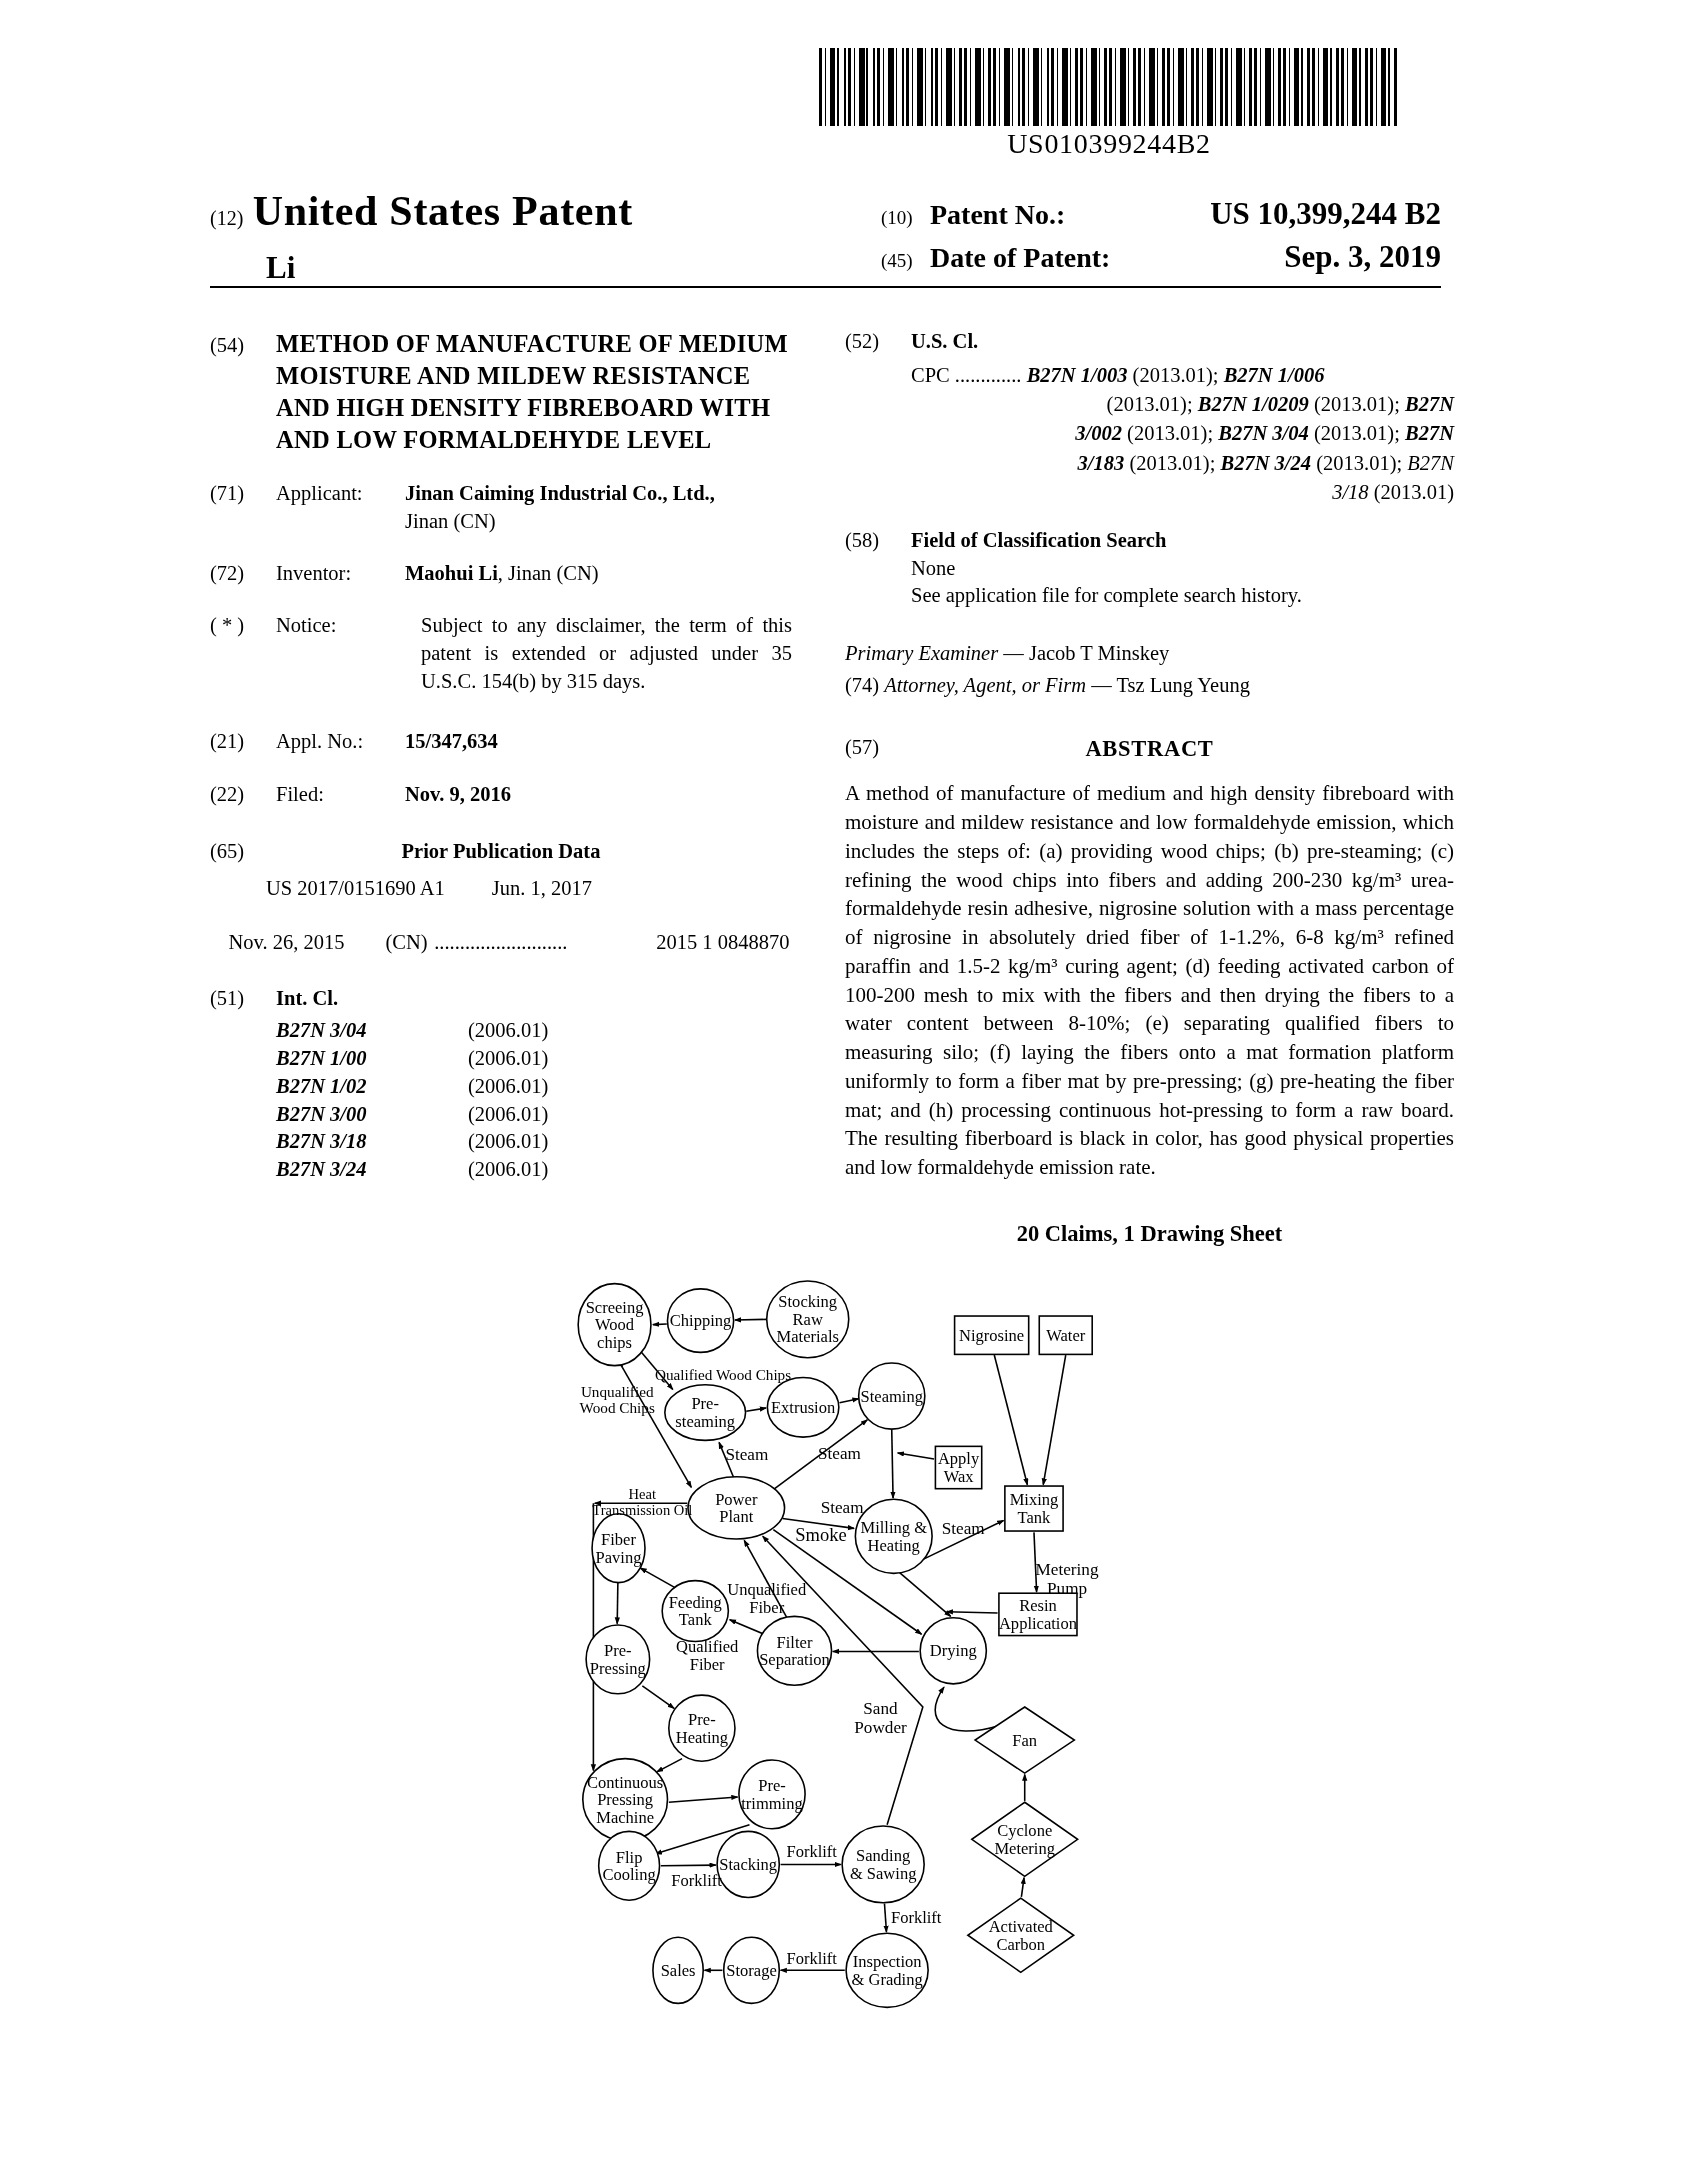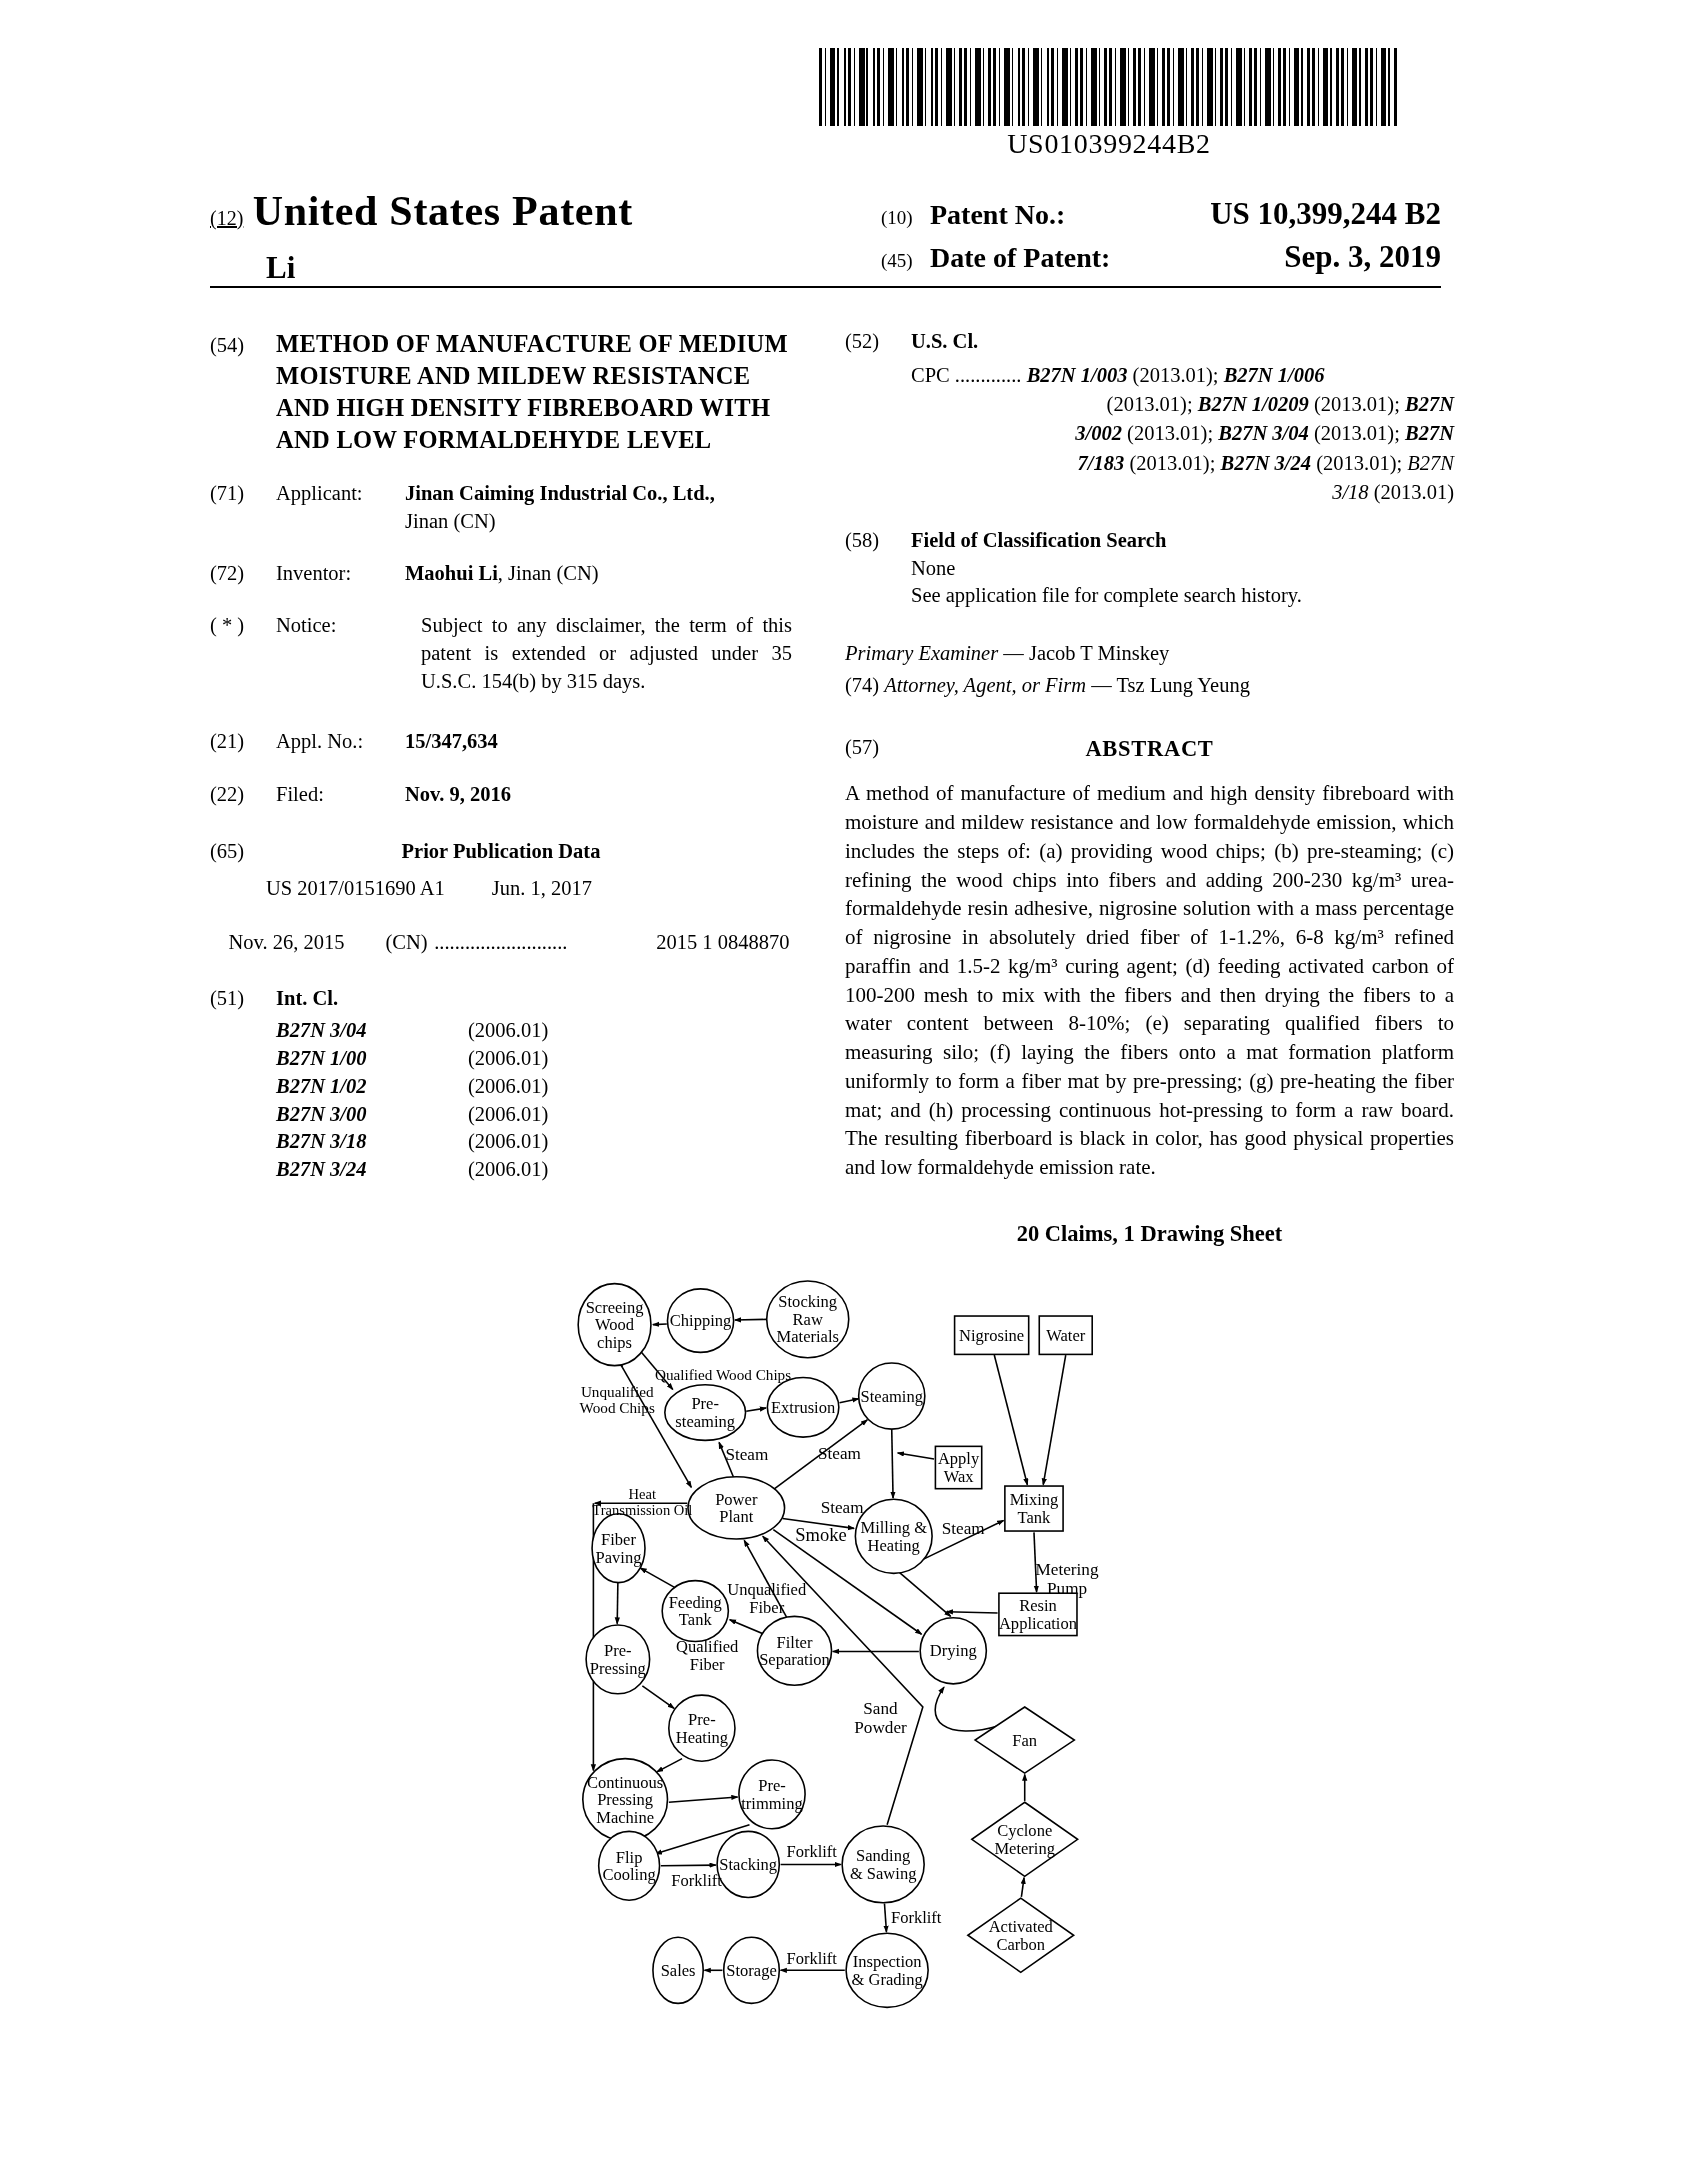--- a/index.html
+++ b/index.html
@@ -9,21 +9,21 @@
   
   .barcode{position:absolute;left:819px;top:48px;width:580px;height:78px;
     background:repeating-linear-gradient(90deg,#000 0 3.3px,#fff 3.3px 6px,#000 6px 7.3px,
       #fff 7.3px 11.2px,#000 11.2px 16.5px,#fff 16.5px 18.5px,#000 18.5px 20px,#fff 20px 24.5px,
       #000 24.5px 27px,#fff 27px 29px);}
   .barcode-text{position:absolute;left:819px;top:128px;width:580px;text-align:center;
     font-size:28px;letter-spacing:0.7px;}
 
   
   .h-left{position:absolute;left:210px;top:187px;white-space:nowrap;}
-  .h-kindnum{font-size:20px;margin-right:9.3px;text-decoration:underline;}
+  .h-kindnum{font-size:20px;margin-right:9.3px;}
   .h-title{font-size:42px;font-weight:bold;letter-spacing:0.7px;}
   .h-inventor{position:absolute;left:266px;top:250px;font-size:31px;font-weight:bold;}
   .h-right{position:absolute;left:881px;top:196px;width:560px;}
   .h-row{display:flex;align-items:baseline;margin-bottom:6.6px;}
   .h-num{font-size:19px;width:49px;flex:none;}
   .h-label{font-size:28px;font-weight:bold;}
   .h-value{font-size:31px;font-weight:bold;margin-left:auto;}
   .rule{position:absolute;left:210px;top:286px;width:1231px;height:2px;background:#000;}
 
   
@@ -189,21 +189,21 @@
     <div class="colR">
 
       <div class="entry" style="margin-top:9.3px">
         <span class="num">(52)</span>
         <span class="b">U.S. Cl.</span>
       </div>
       <div style="margin-top:5px">
           <div class="cpcline"><span>CPC ............. </span><span class="bi">B27N 1/003</span><span> (2013.01); </span><span class="bi">B27N 1/006</span></div>
           <div class="cpcline cpccont"><span>(2013.01); </span><span class="bi">B27N 1/0209</span><span> (2013.01); </span><span class="bi">B27N</span></div>
           <div class="cpcline cpccont"><span class="bi">3/002</span><span> (2013.01); </span><span class="bi">B27N 3/04</span><span> (2013.01); </span><span class="bi">B27N</span></div>
-          <div class="cpcline cpccont"><span class="bi">7/183</span><span> (2013.01); </span><span class="bi">B27N 3/24</span><span> (2013.01); </span><span class="it">B27N</span></div>
+          <div class="cpcline cpccont"><span class="bi">3/183</span><span> (2013.01); </span><span class="bi">B27N 3/24</span><span> (2013.01); </span><span class="it">B27N</span></div>
           <div class="cpcline cpccont"><span class="it">3/18</span><span> (2013.01)</span></div>
         </div>
 
       <div class="entry" style="margin-top:20px">
         <span class="num">(58)</span>
         <span class="b">Field of Classification Search</span>
       </div>
       <div style="padding-left:66px">None</div>
       <div style="padding-left:66px">See application file for complete search history.</div>
 

